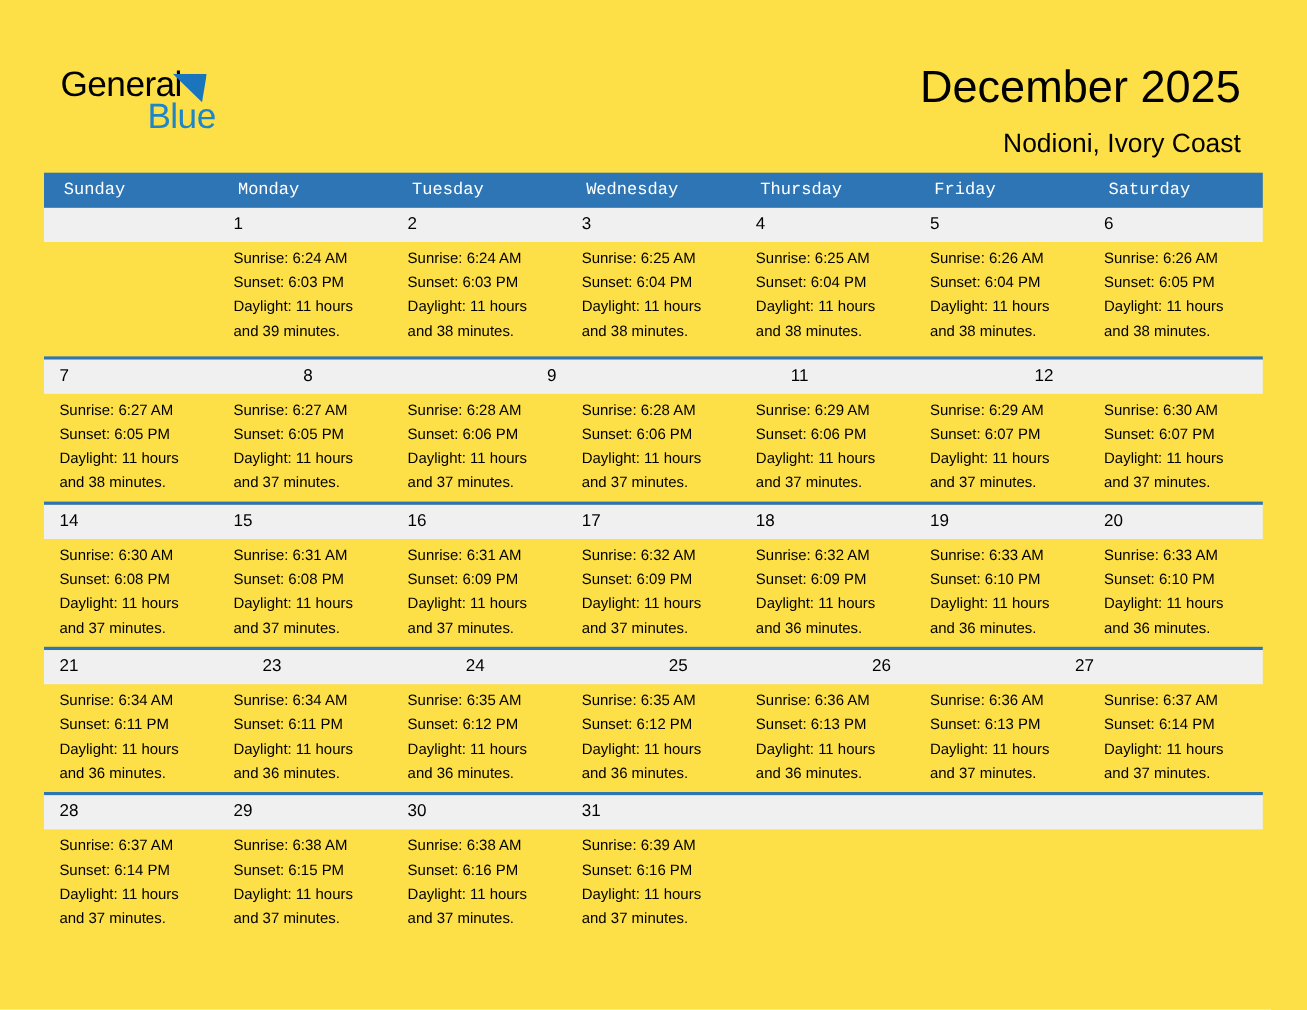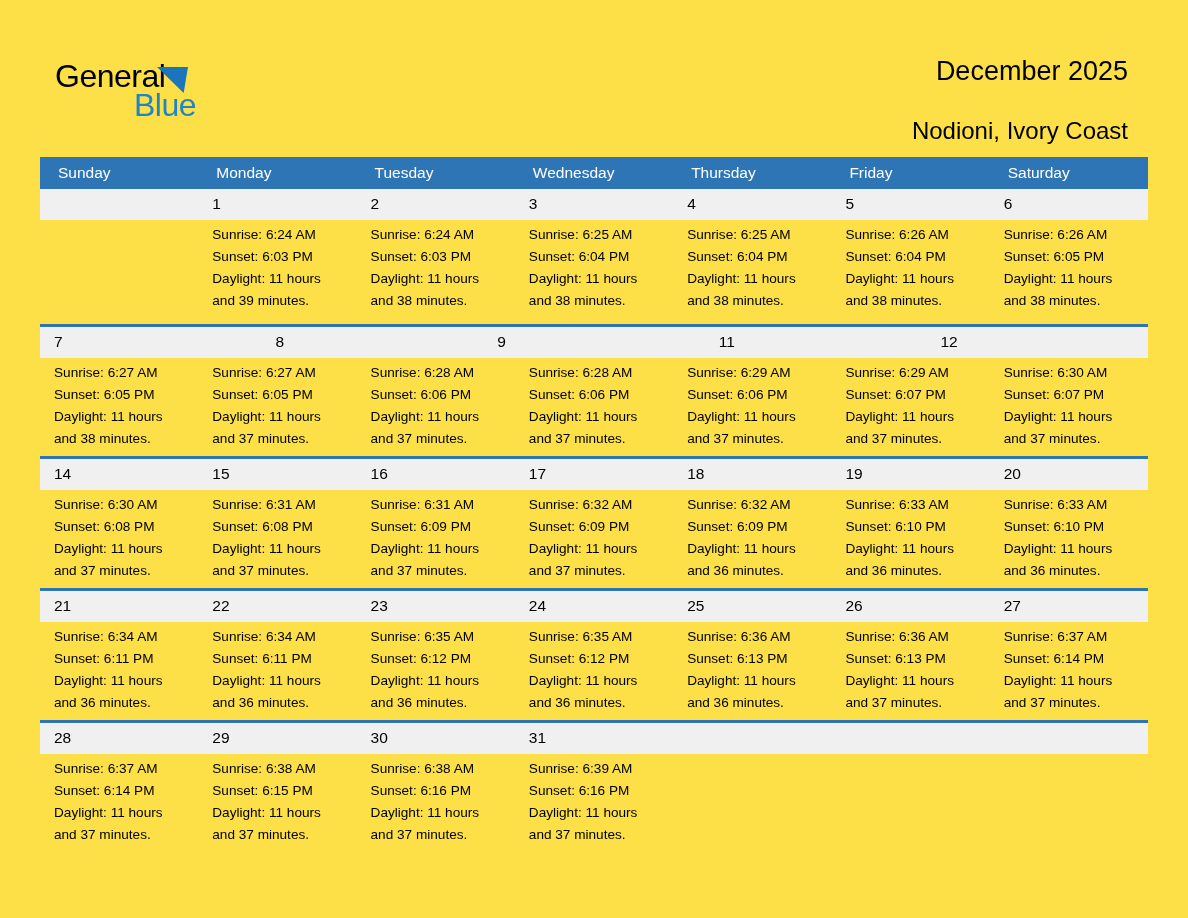--- a/index.html
+++ b/index.html
@@ -15,26 +15,26 @@
   .page{position:relative;width:1188px;height:918px;background:#fde047;overflow:hidden;}
 
   
   .logo{position:absolute;left:55px;top:58px;width:200px;height:80px;}
   .logo-general{position:absolute;left:0;top:0;font-size:32px;color:#000;letter-spacing:-0.5px;}
   .logo-triangle{position:absolute;left:102px;top:9px;width:31px;height:26px;
     background:var(--logo-triangle);clip-path:polygon(0 0,100% 0,86% 100%);}
   .logo-blue{position:absolute;left:79px;top:29px;font-size:32px;color:var(--logo-blue-text);letter-spacing:-0.5px;}
 
   
-  .title{position:absolute;top:56px;right:60px;font-size:27px;color:#000;white-space:nowrap;}
+  .title{position:absolute;top:56px;right:60px;font-size:41px;color:#000;white-space:nowrap;}
   .subtitle{position:absolute;top:117px;right:60px;font-size:24px;color:#000;white-space:nowrap;}
 
   
   .calendar{position:absolute;left:40px;top:157px;width:1108px;}
-  .weekday-row{display:flex;background:var(--header-blue);height:32px;}
+  .weekday-row{display:flex;background:var(--header-blue);height:32px;font-family:Liberation Mono, monospace;}
   .weekday-cell{flex:1 1 0;color:#ffffff;font-size:15.5px;line-height:31px;padding-left:18px;overflow:hidden;}
 
   .week{height:132px;border-top:3px solid var(--header-blue);}
   .week:first-child{border-top:none;height:135px;}
   .day-band{display:flex;background:var(--band-gray);height:31px;}
   .day-num{flex:1 1 0;font-size:15.5px;padding:6px 0 0 14px;color:#000;}
   .day-cells{display:flex;}
   .day-cell{flex:1 1 0;padding:4px 6px 0 14px;font-size:13.6px;line-height:22px;color:#000;overflow:hidden;}
   .day-cell div{white-space:nowrap;}
 </style>
@@ -217,21 +217,20 @@
               <div>Sunrise: 6:33 AM</div>
               <div>Sunset: 6:10 PM</div>
               <div>Daylight: 11 hours</div>
               <div>and 36 minutes.</div>
             </div>
           </div>
         </div>
         <div class="week">
           <div class="day-band">
             <div class="day-num">21</div>
-            <div class="day-num">22</div>
             <div class="day-num">23</div>
             <div class="day-num">24</div>
             <div class="day-num">25</div>
             <div class="day-num">26</div>
             <div class="day-num">27</div>
           </div>
           <div class="day-cells">
             <div class="day-cell">
               <div>Sunrise: 6:34 AM</div>
               <div>Sunset: 6:11 PM</div>

